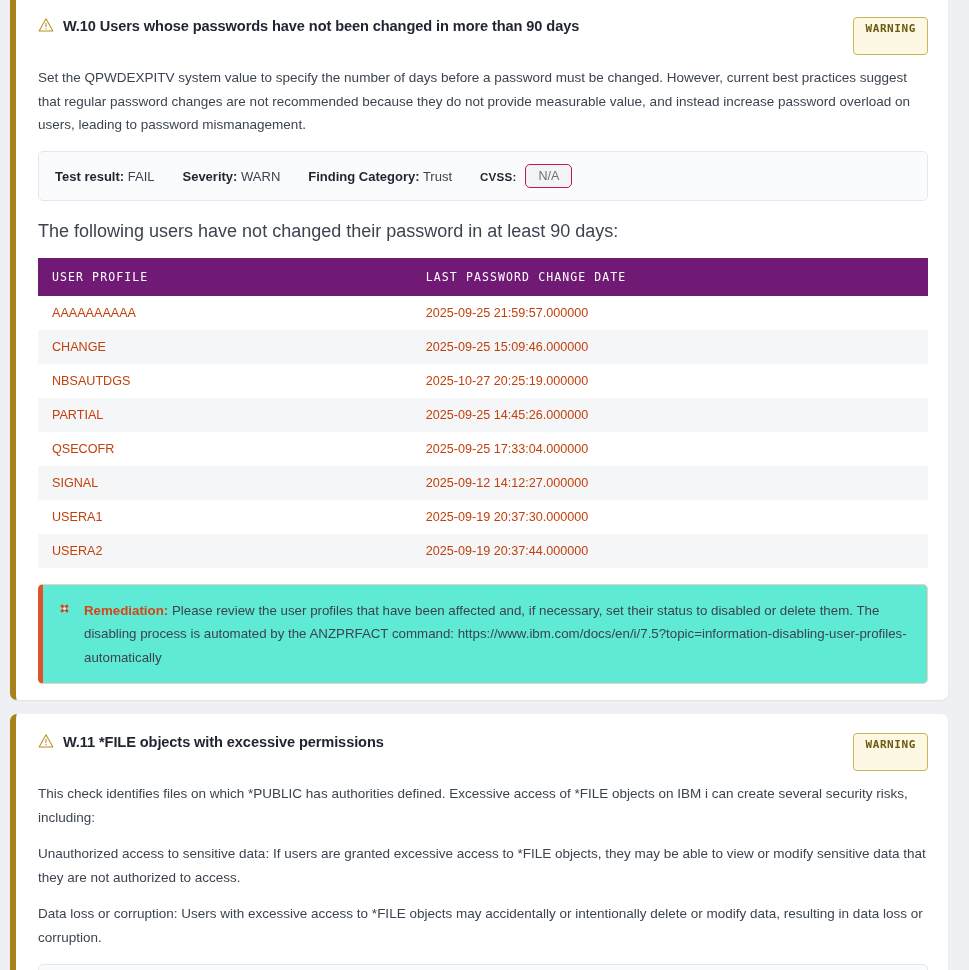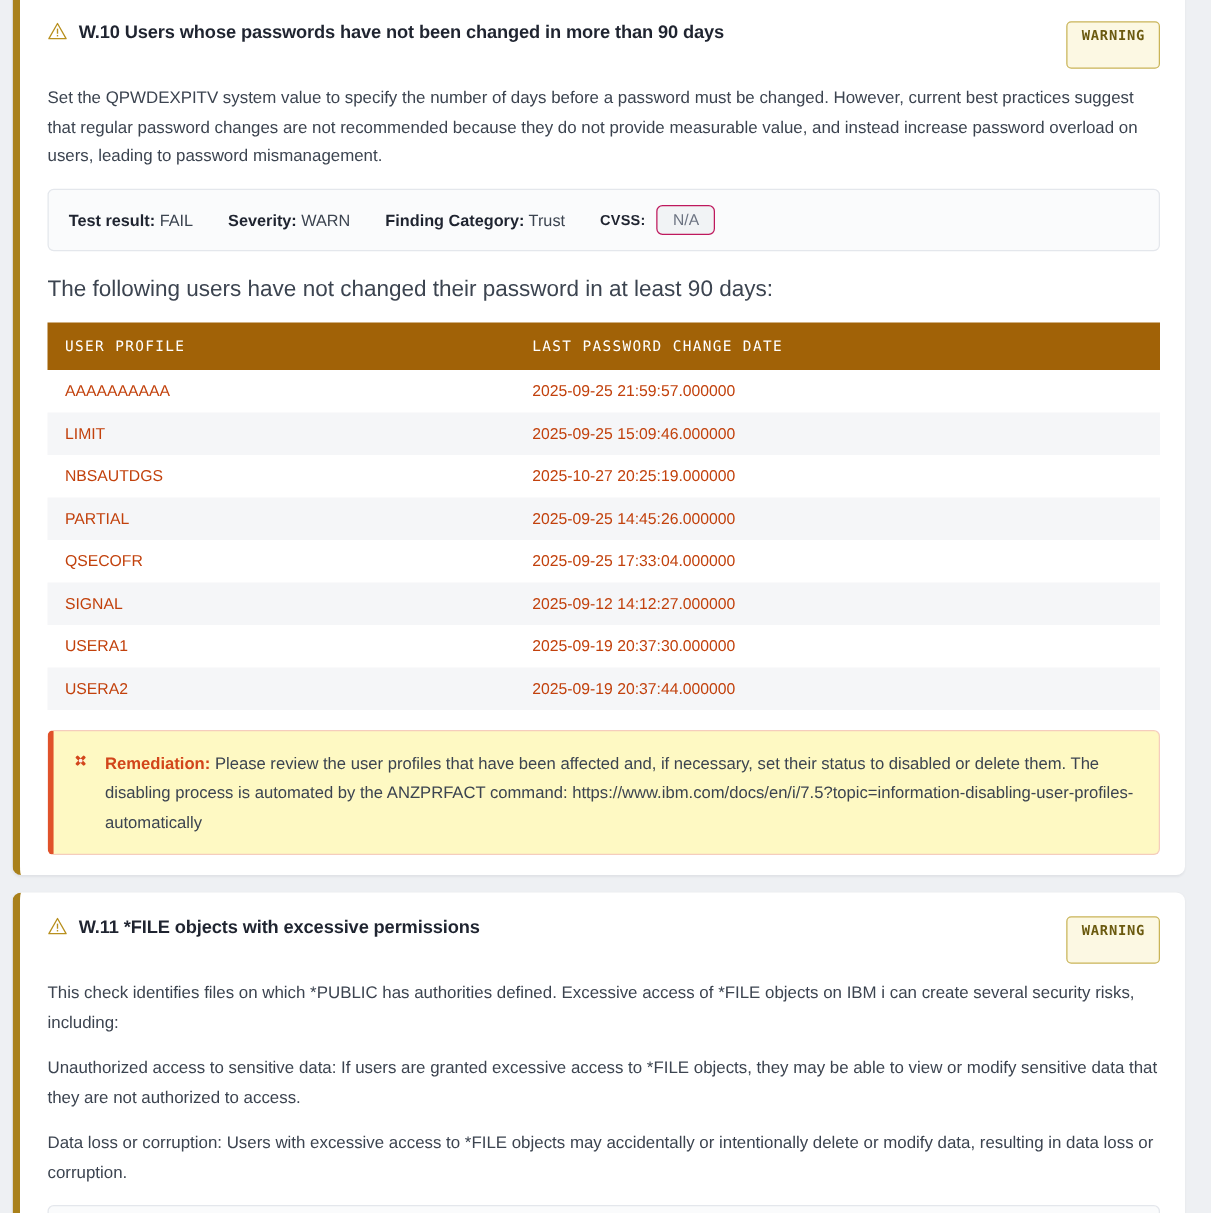--- a/index.html
+++ b/index.html
@@ -130,21 +130,21 @@
   }
 
   
   table.findings {
     width: 100%;
     border-collapse: collapse;
     table-layout: fixed;
     margin-bottom: 16px;
   }
   table.findings thead th {
-    background: #a16207;
+    background: #701a75;
     color: #ffffff;
     text-align: left;
     font-family: "DejaVu Sans Mono", monospace;
     font-size: 11.5px;
     font-weight: normal;
     letter-spacing: 1.1px;
     padding: 12px 14px;
   }
   table.findings tbody td {
     padding: 10px 14px;
@@ -153,21 +153,21 @@
     border: 0;
   }
   table.findings tbody tr:nth-child(even) {
     background: #f5f6f8;
   }
   .col-a { width: 42%; }
   .col-b { width: 58%; }
 
   
   .remediation {
-    background: #fef9c3;
+    background: #5eead4;
     border: 1px solid #f5cdbd;
     border-left: 5px solid #e0522a;
     border-radius: 5px;
     padding: 14px 16px 14px 14px;
     display: flex;
     gap: 12px;
     align-items: flex-start;
     margin-top: 4px;
   }
   .remediation .rem-icon {
@@ -240,21 +240,21 @@
           <th>USER PROFILE</th>
           <th>LAST PASSWORD CHANGE DATE</th>
         </tr>
       </thead>
       <tbody>
           <tr>
             <td>AAAAAAAAAA</td>
             <td>2025-09-25 21:59:57.000000</td>
           </tr>
           <tr>
-            <td>LIMIT</td>
+            <td>CHANGE</td>
             <td>2025-09-25 15:09:46.000000</td>
           </tr>
           <tr>
             <td>NBSAUTDGS</td>
             <td>2025-10-27 20:25:19.000000</td>
           </tr>
           <tr>
             <td>PARTIAL</td>
             <td>2025-09-25 14:45:26.000000</td>
           </tr>

